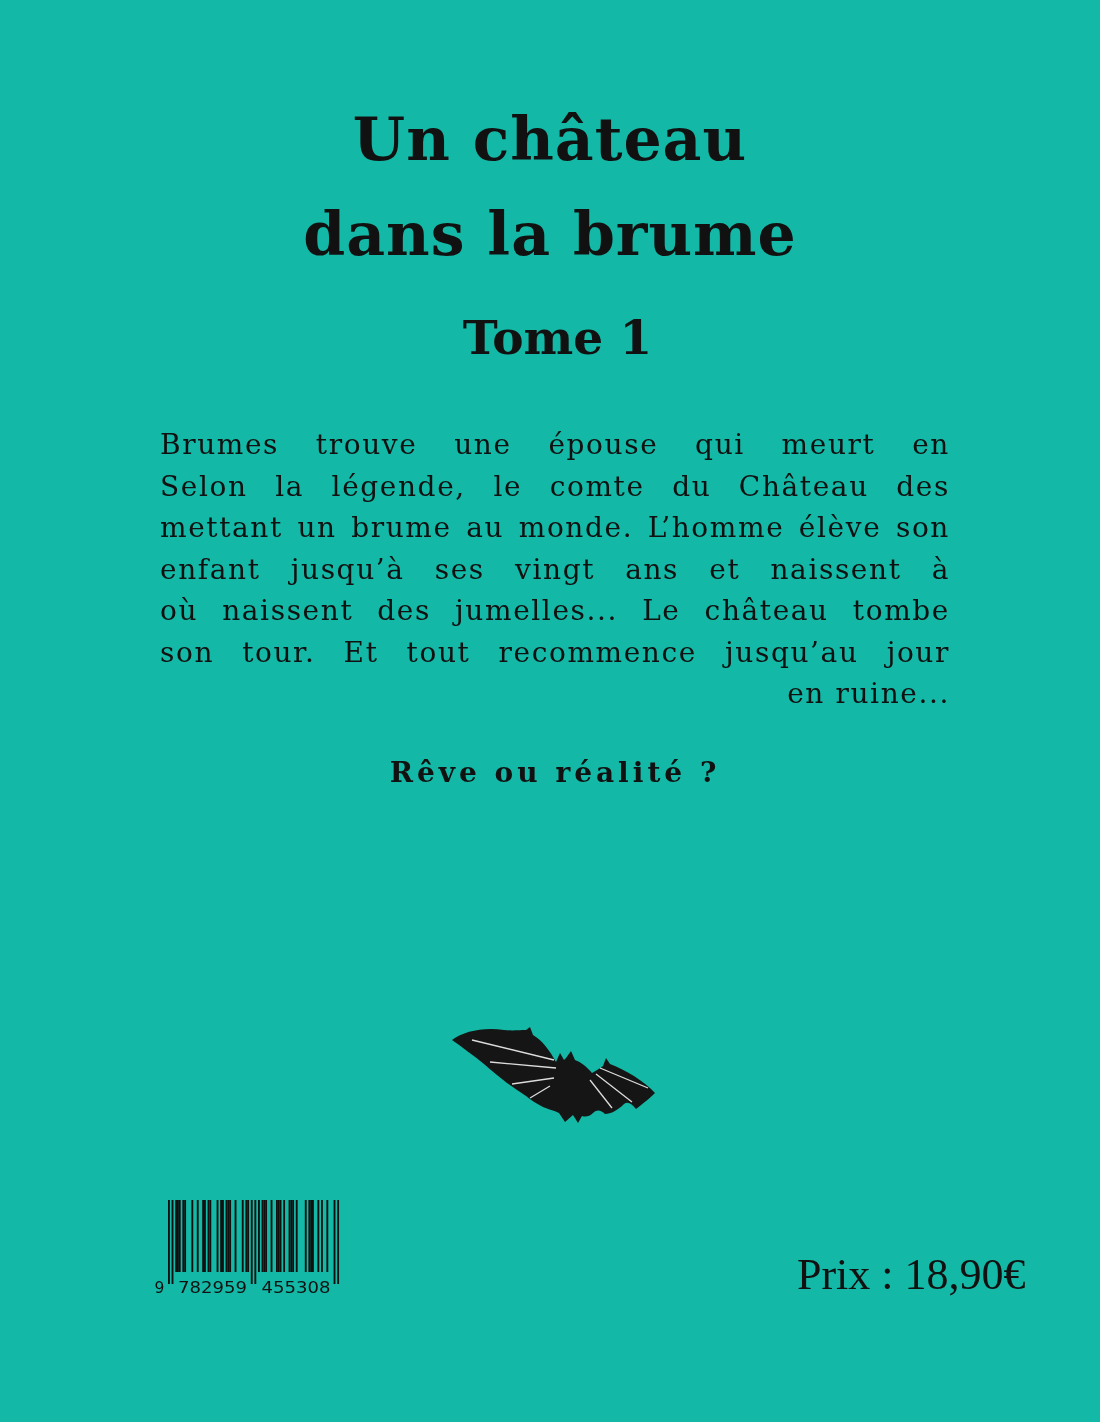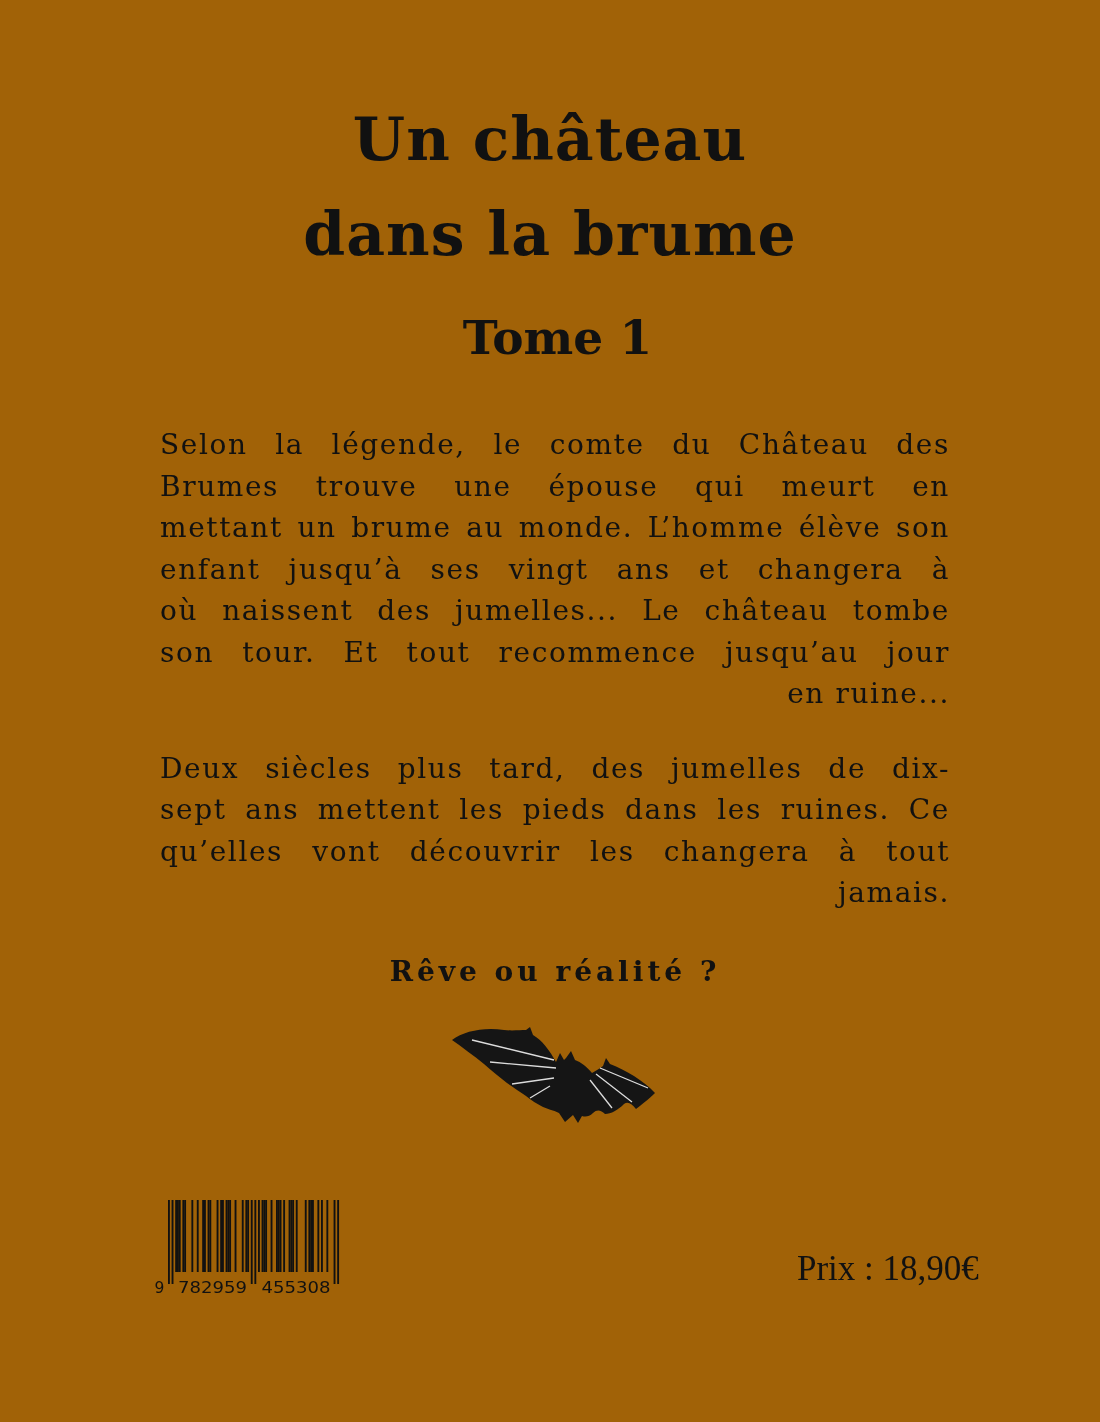--- a/index.html
+++ b/index.html
@@ -26,50 +26,44 @@
   .ll { text-align:right; }
   .para2 { margin-top:33px; }
   .tagline {
     margin-top:37px; text-align:center; text-align-last:center;
     letter-spacing:4px; font-weight:600; font-size:28px;
   }
   .bat { position:absolute; left:450px; top:1026px; }
   .barcode { position:absolute; left:152px; top:1200px; }
   .price {
     position:absolute; left:797px; top:1249px;
-    font-family:"Liberation Serif", serif; font-size:35px; color:#111111;
+    font-family:"Liberation Serif", serif; font-size:44px; color:#111111;
   }
 </style>
 </head>
 <body>
 
-<div class="page" style="background: #a16207; color: rgb(17, 17, 17);">
+<div class="page" style="background: #14b8a6; color: rgb(17, 17, 17);">
 
   <div class="title">
     <div>Un château</div>
     <div>dans la brume</div>
   </div>
 
   <div class="volume">Tome 1</div>
 
   <div class="synopsis">
     <div>
+      <div class="jl">Brumes trouve une épouse qui meurt en</div>
       <div class="jl">Selon la légende, le comte du Château des</div>
-      <div class="jl">Brumes trouve une épouse qui meurt en</div>
       <div class="jl">mettant un brume au monde. L’homme élève son</div>
-      <div class="jl">enfant jusqu’à ses vingt ans et changera à</div>
+      <div class="jl">enfant jusqu’à ses vingt ans et naissent à</div>
       <div class="jl">où naissent des jumelles... Le château tombe</div>
       <div class="jl">son tour. Et tout recommence jusqu’au jour</div>
       <div class="ll">en ruine...</div>
-    </div>
-    <div class="para2">
-      <div class="jl">Deux siècles plus tard, des jumelles de dix-</div>
-      <div class="jl">sept ans mettent les pieds dans les ruines. Ce</div>
-      <div class="jl">qu’elles vont découvrir les changera à tout</div>
-      <div class="ll">jamais.</div>
     </div>
     <div class="tagline">Rêve ou réalité ?</div>
   </div>
 
   <svg class="bat" width="212" height="100" viewBox="0 0 212 100" aria-hidden="true">
     <path fill="#151515" d="M2,14
       C14,5 34,1 54,4 C62,5 70,4 76,4 L80,1 L83,9
       C92,14 100,25 106,36 L110,27 L114,34 L116,32 L121,25 L125,34
       C131,36 137,41 142,47 C146,45 150,42 153,40 L156,32 L160,38
       C176,44 194,55 205,67

